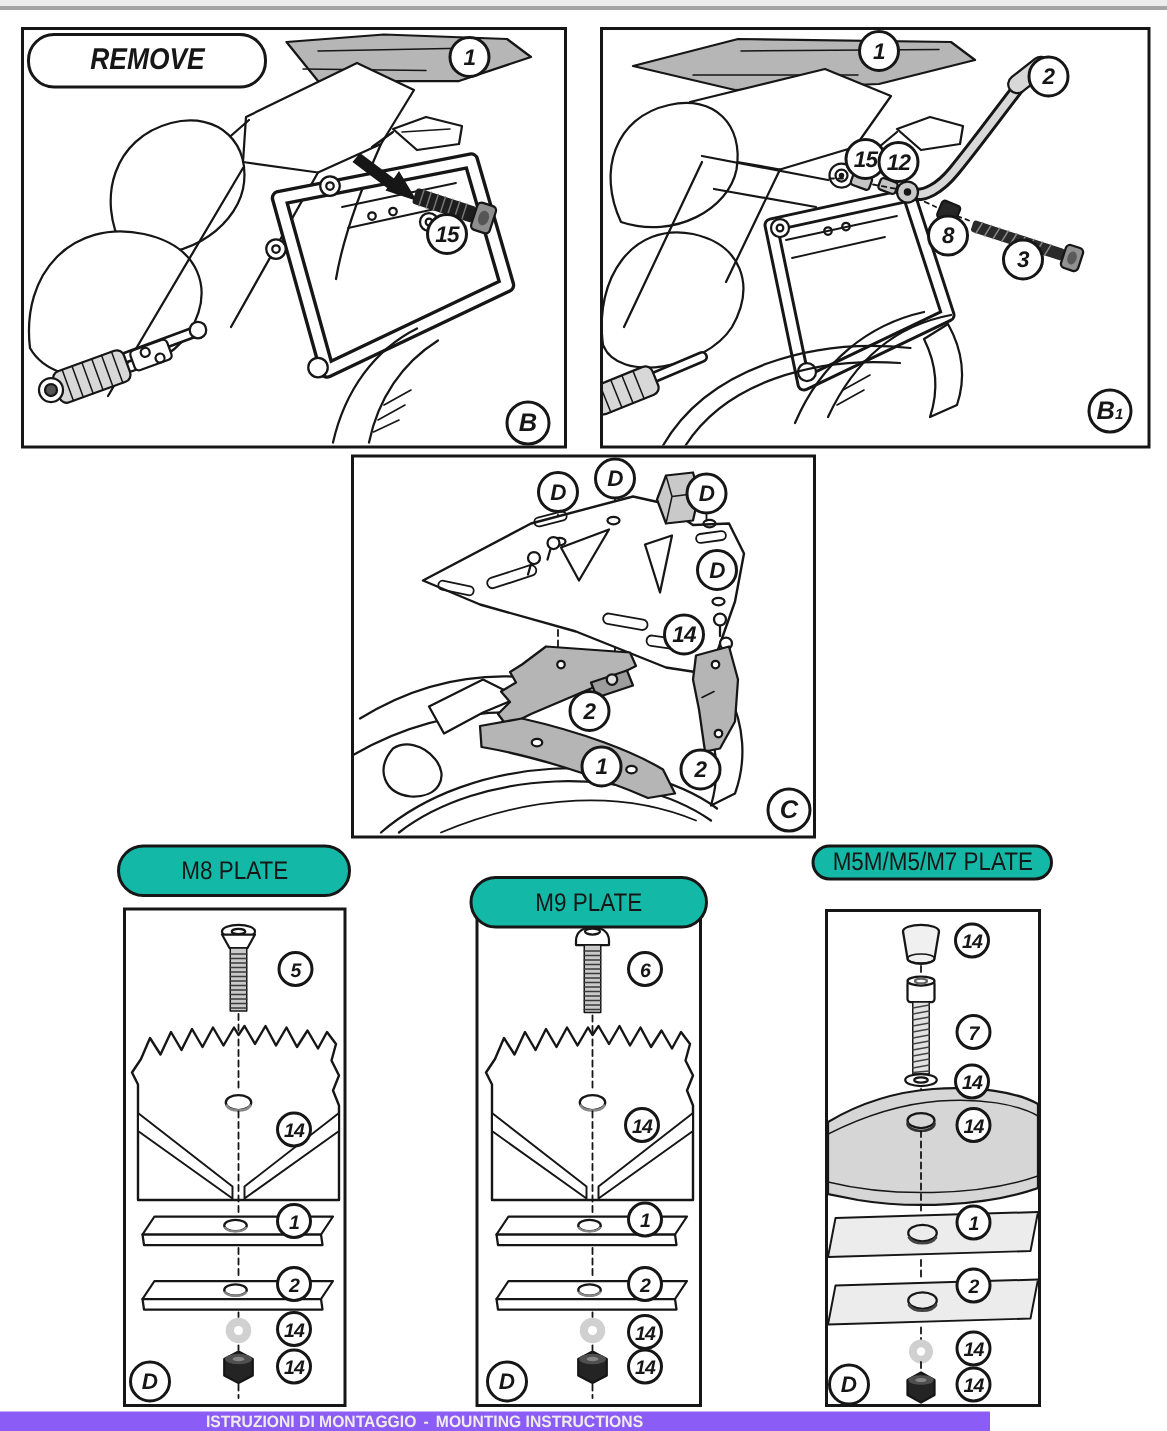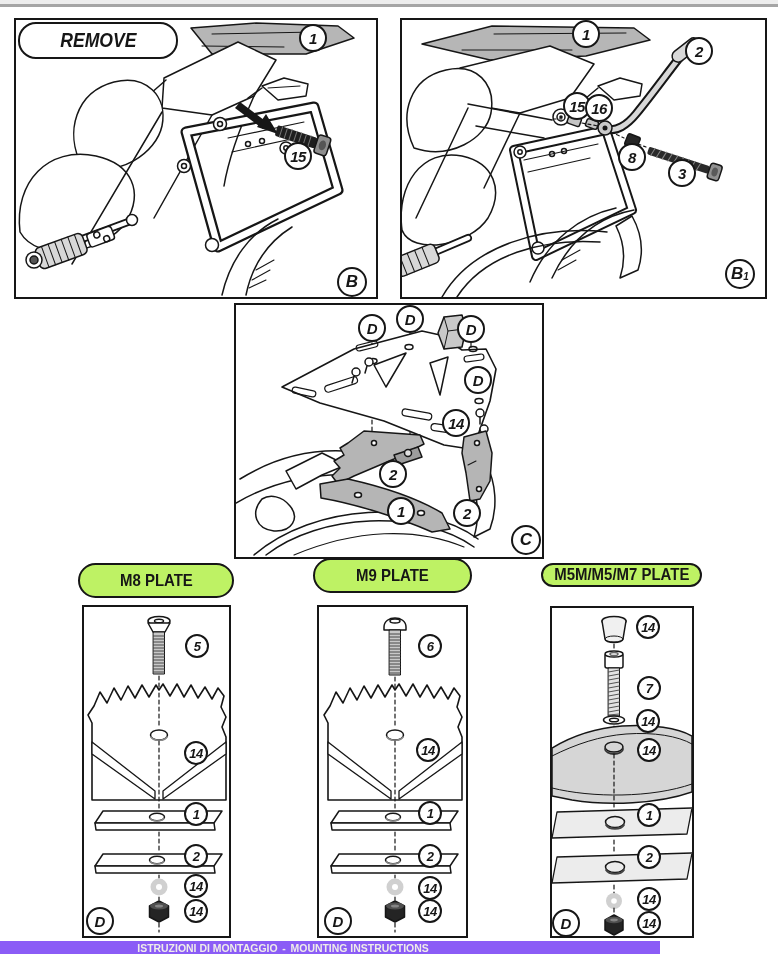--- a/index.html
+++ b/index.html
@@ -14,22 +14,22 @@
       font-weight:700;font-size:15px;letter-spacing:-0.5px;z-index:3;box-sizing:border-box;}
   .co.sm{width:24px;height:24px;font-size:13px;}
   .badge{position:absolute;width:30px;height:30px;border:2px solid #161616;border-radius:50%;
       background:#fff;display:flex;align-items:center;justify-content:center;
       font-weight:700;font-size:17px;z-index:3;box-sizing:border-box;}
   .badge .sub{font-size:10px;align-self:flex-end;margin-bottom:5px;}
   .remove-label{position:absolute;left:2px;top:2px;width:160px;height:37px;border:2px solid #161616;
       border-radius:18px;background:#fff;display:flex;align-items:center;justify-content:center;
       font-weight:700;font-size:20px;z-index:2;box-sizing:border-box;}
   .remove-label span,.plate-label span{display:inline-block;transform:scaleX(0.88);white-space:nowrap;}
-  .plate-label{position:absolute;border:2px solid #161616;border-radius:18px;background:#bef264;
-      display:flex;align-items:center;justify-content:center;font-weight:700;font-size:17px;
+  .plate-label{position:absolute;border:2px solid #161616;border-radius:18px;background:#14b8a6;
+      display:flex;align-items:center;justify-content:center;font-weight:400;font-size:17px;
       z-index:2;box-sizing:border-box;}
   .footer{position:absolute;left:0;top:941px;width:660px;height:13px;background:#8b5cf6;z-index:6;}
   .footer-inner{position:absolute;left:0;top:1px;width:566px;text-align:center;color:#efecea;
       font-weight:700;font-size:11px;white-space:nowrap;transform:scaleX(0.95);}
   .footer-inner .sep{margin:0 5px;}
 </style>
 </head>
 <body>
 
 <div class="page">
@@ -193,21 +193,21 @@
           <rect x="246" y="127" width="64" height="8" rx="2" fill="#2a2a2a" stroke="none"></rect>
           <path d="M252,127 L250,135 M258,127 L256,135 M264,127 L262,135 M270,127 L268,135 M276,127 L274,135 M282,127 L280,135 M288,127 L286,135 M294,127 L292,135 M300,127 L298,135" stroke="#888" stroke-width="1"></path>
           <rect x="310" y="123" width="12" height="16" rx="3" fill="#919191"></rect>
           <ellipse cx="316" cy="131" rx="3" ry="4.5" fill="#5a5a5a" stroke="none"></ellipse>
         </g>
       </g>
     </svg>
     <div class="co" style="left:170px;top:0px;">1</div>
     <div class="co" style="left:283px;top:17px;">2</div>
     <div class="co" style="left:161px;top:72px;">15</div>
-    <div class="co" style="left:183px;top:74px;">16</div>
+    <div class="co" style="left:183px;top:74px;">12</div>
     <div class="co" style="left:216px;top:123px;">8</div>
     <div class="co" style="left:266px;top:139px;">3</div>
     <div class="badge" style="left:323px;top:239px;">
       <span>B</span>
         <span class="sub">1</span>
     </div>
   </div>
 
   <div class="panel" style="left:234px;top:303px;width:310px;height:256px;">
     <svg class="art" width="306" height="252" viewBox="0 0 306 252">
@@ -337,21 +337,21 @@
     </svg>
     <div class="co sm" style="left:101px;top:27px;">5</div>
     <div class="co sm" style="left:100px;top:134px;">14</div>
     <div class="co sm" style="left:100px;top:195px;">1</div>
     <div class="co sm" style="left:100px;top:237px;">2</div>
     <div class="co sm" style="left:100px;top:267px;">14</div>
     <div class="co sm" style="left:100px;top:292px;">14</div>
     <div class="badge" style="left:2px;top:300px;width:28px;height:28px;font-size:15px;">D</div>
   </div>
 
-  <div class="plate-label" style="left:313px;top:558px;width:159px;height:35px;">
+  <div class="plate-label" style="left:313px;top:584px;width:159px;height:35px;">
       <span>M9 PLATE</span>
     </div>
   <div class="panel" style="left:317px;top:605px;width:151px;height:333px;">
     <svg class="art" width="147" height="329" viewBox="0 0 147 329">
       <g stroke="#161616" stroke-width="1.5" fill="none" stroke-linejoin="round" stroke-linecap="round">
         <g>
           <path d="M65,20 C65,8 87,8 87,20 L87,23 L65,23 Z" fill="#fff"></path>
           <ellipse cx="76" cy="14" rx="5" ry="2"></ellipse>
           <rect x="70.5" y="23" width="11" height="45" fill="#c9c9c9" stroke-width="1"></rect>
           <path d="M70.5,27 H81.5 M70.5,30 H81.5 M70.5,33 H81.5 M70.5,36 H81.5 M70.5,39 H81.5 M70.5,42 H81.5 M70.5,45 H81.5 M70.5,48 H81.5 M70.5,51 H81.5 M70.5,54 H81.5 M70.5,57 H81.5 M70.5,60 H81.5 M70.5,63 H81.5 M70.5,66 H81.5" stroke="#3a3a3a" stroke-width="0.9"></path>

